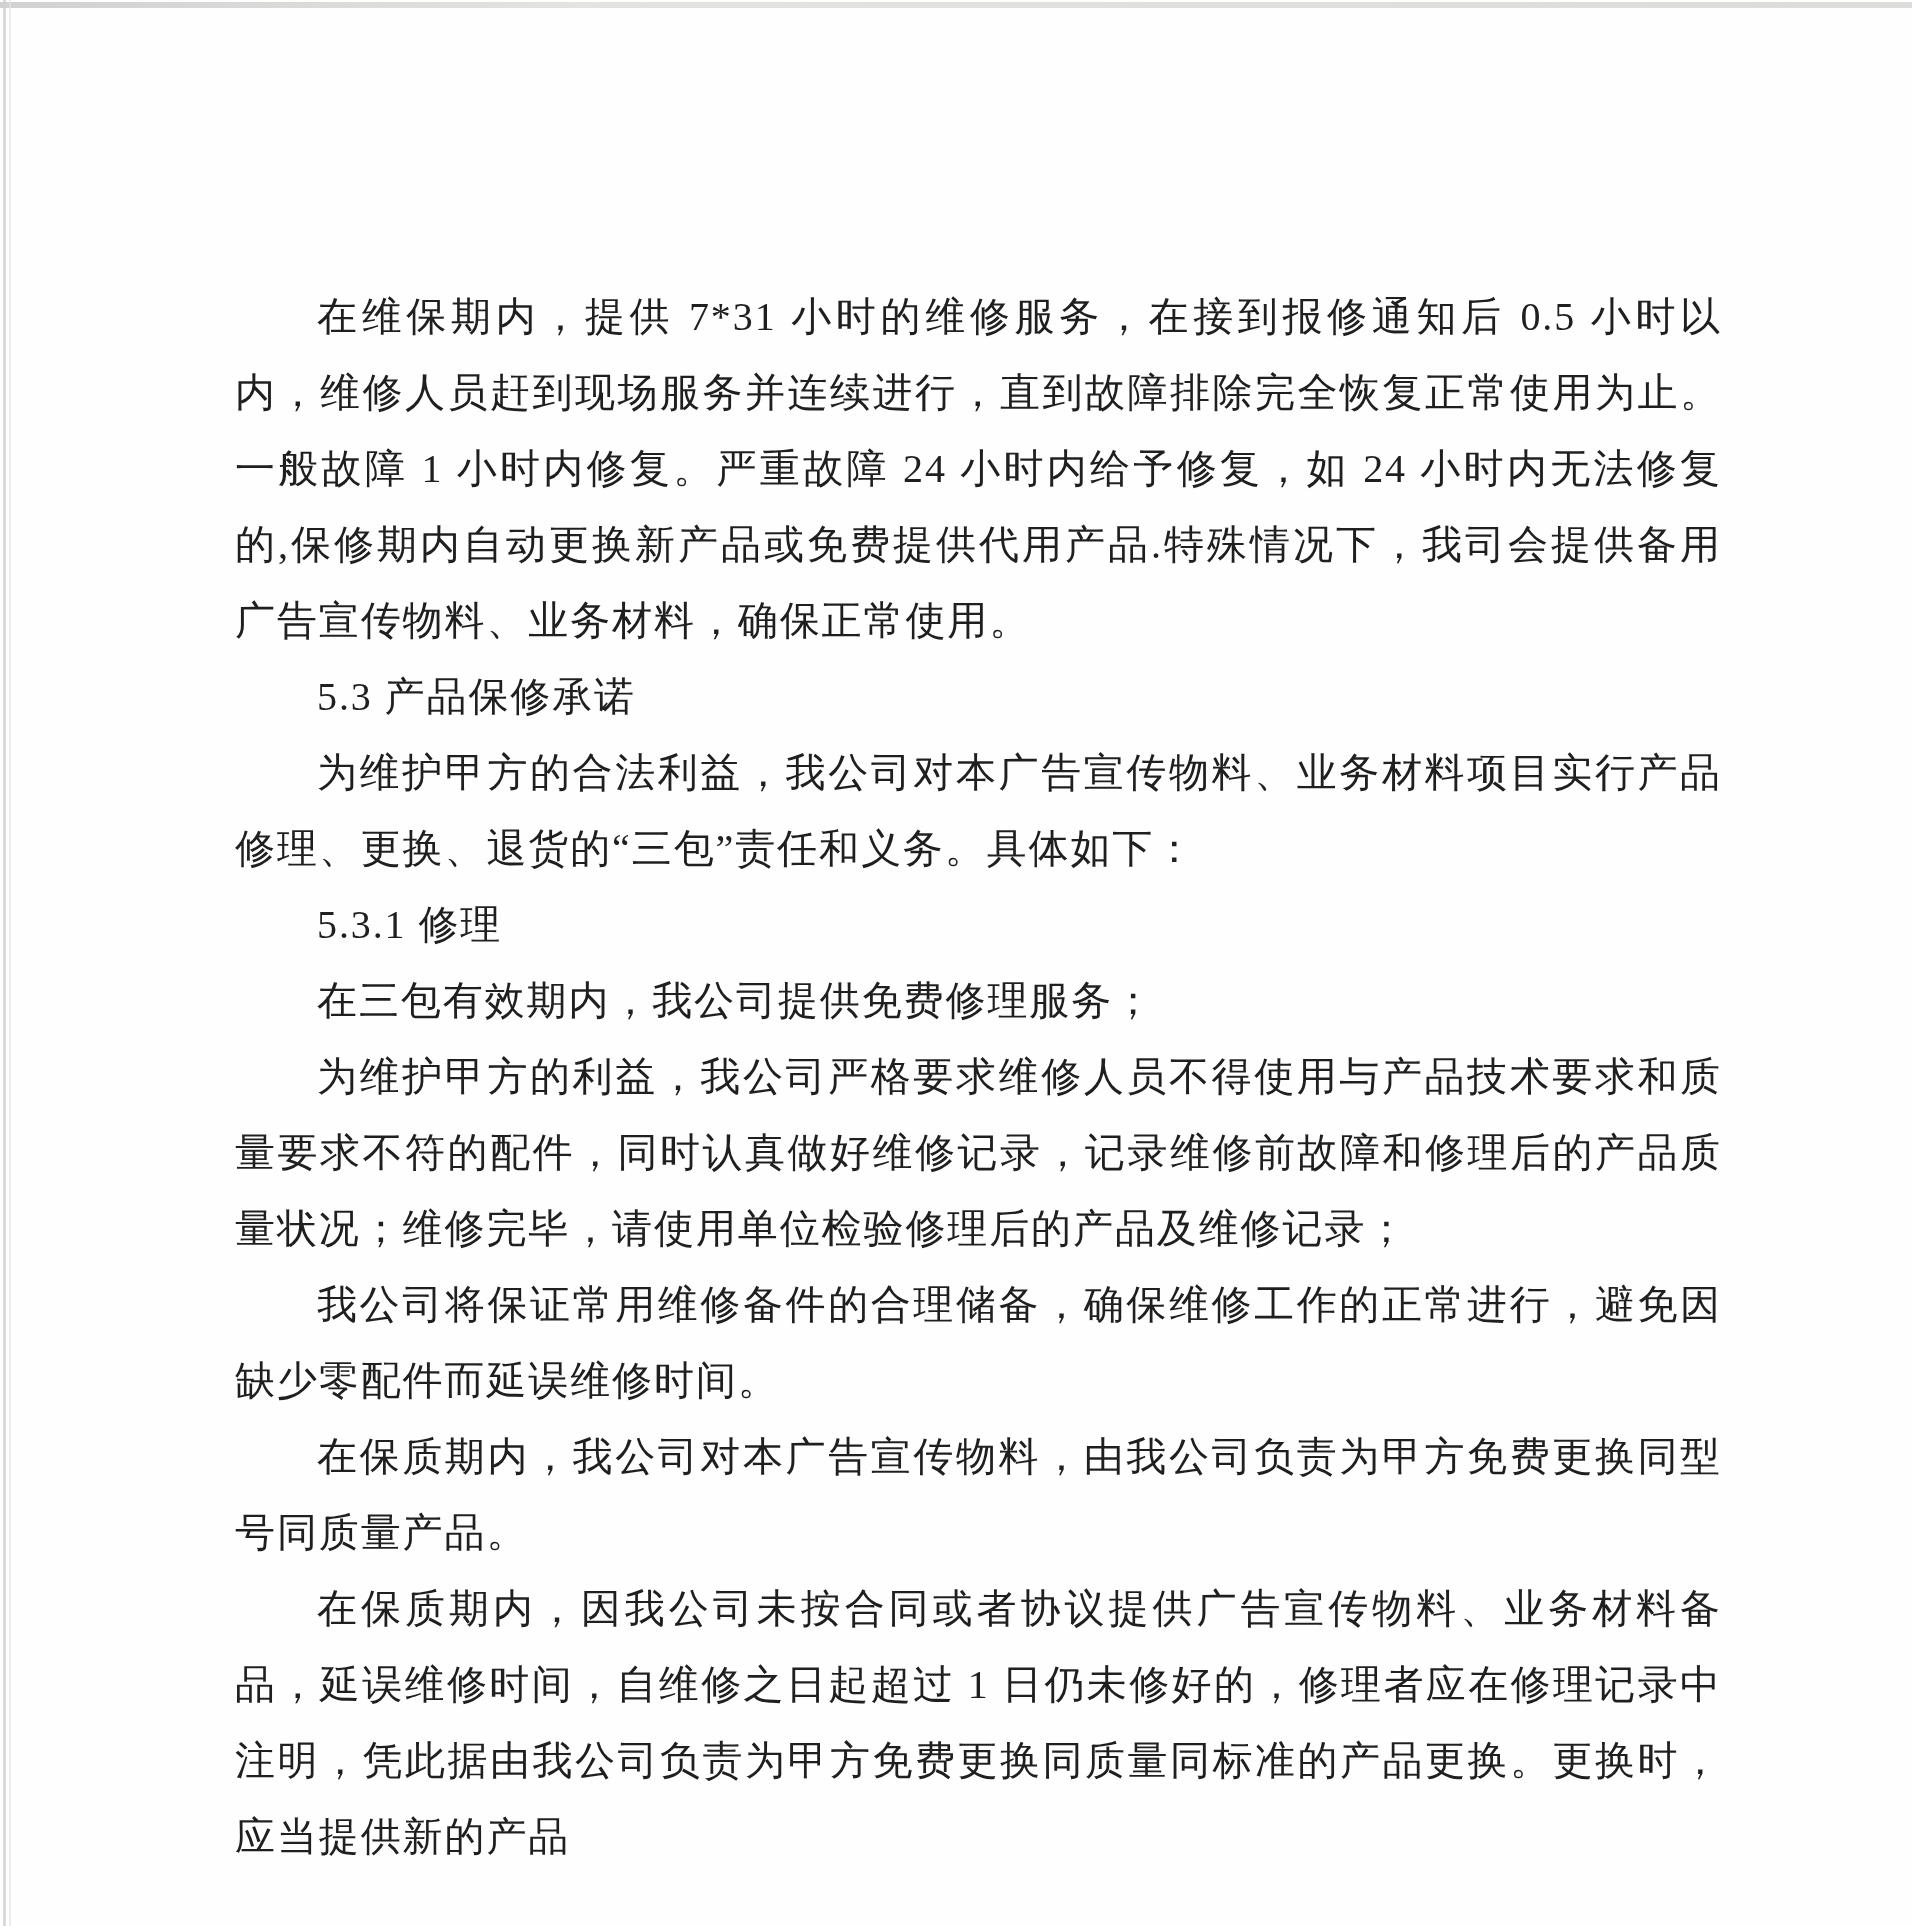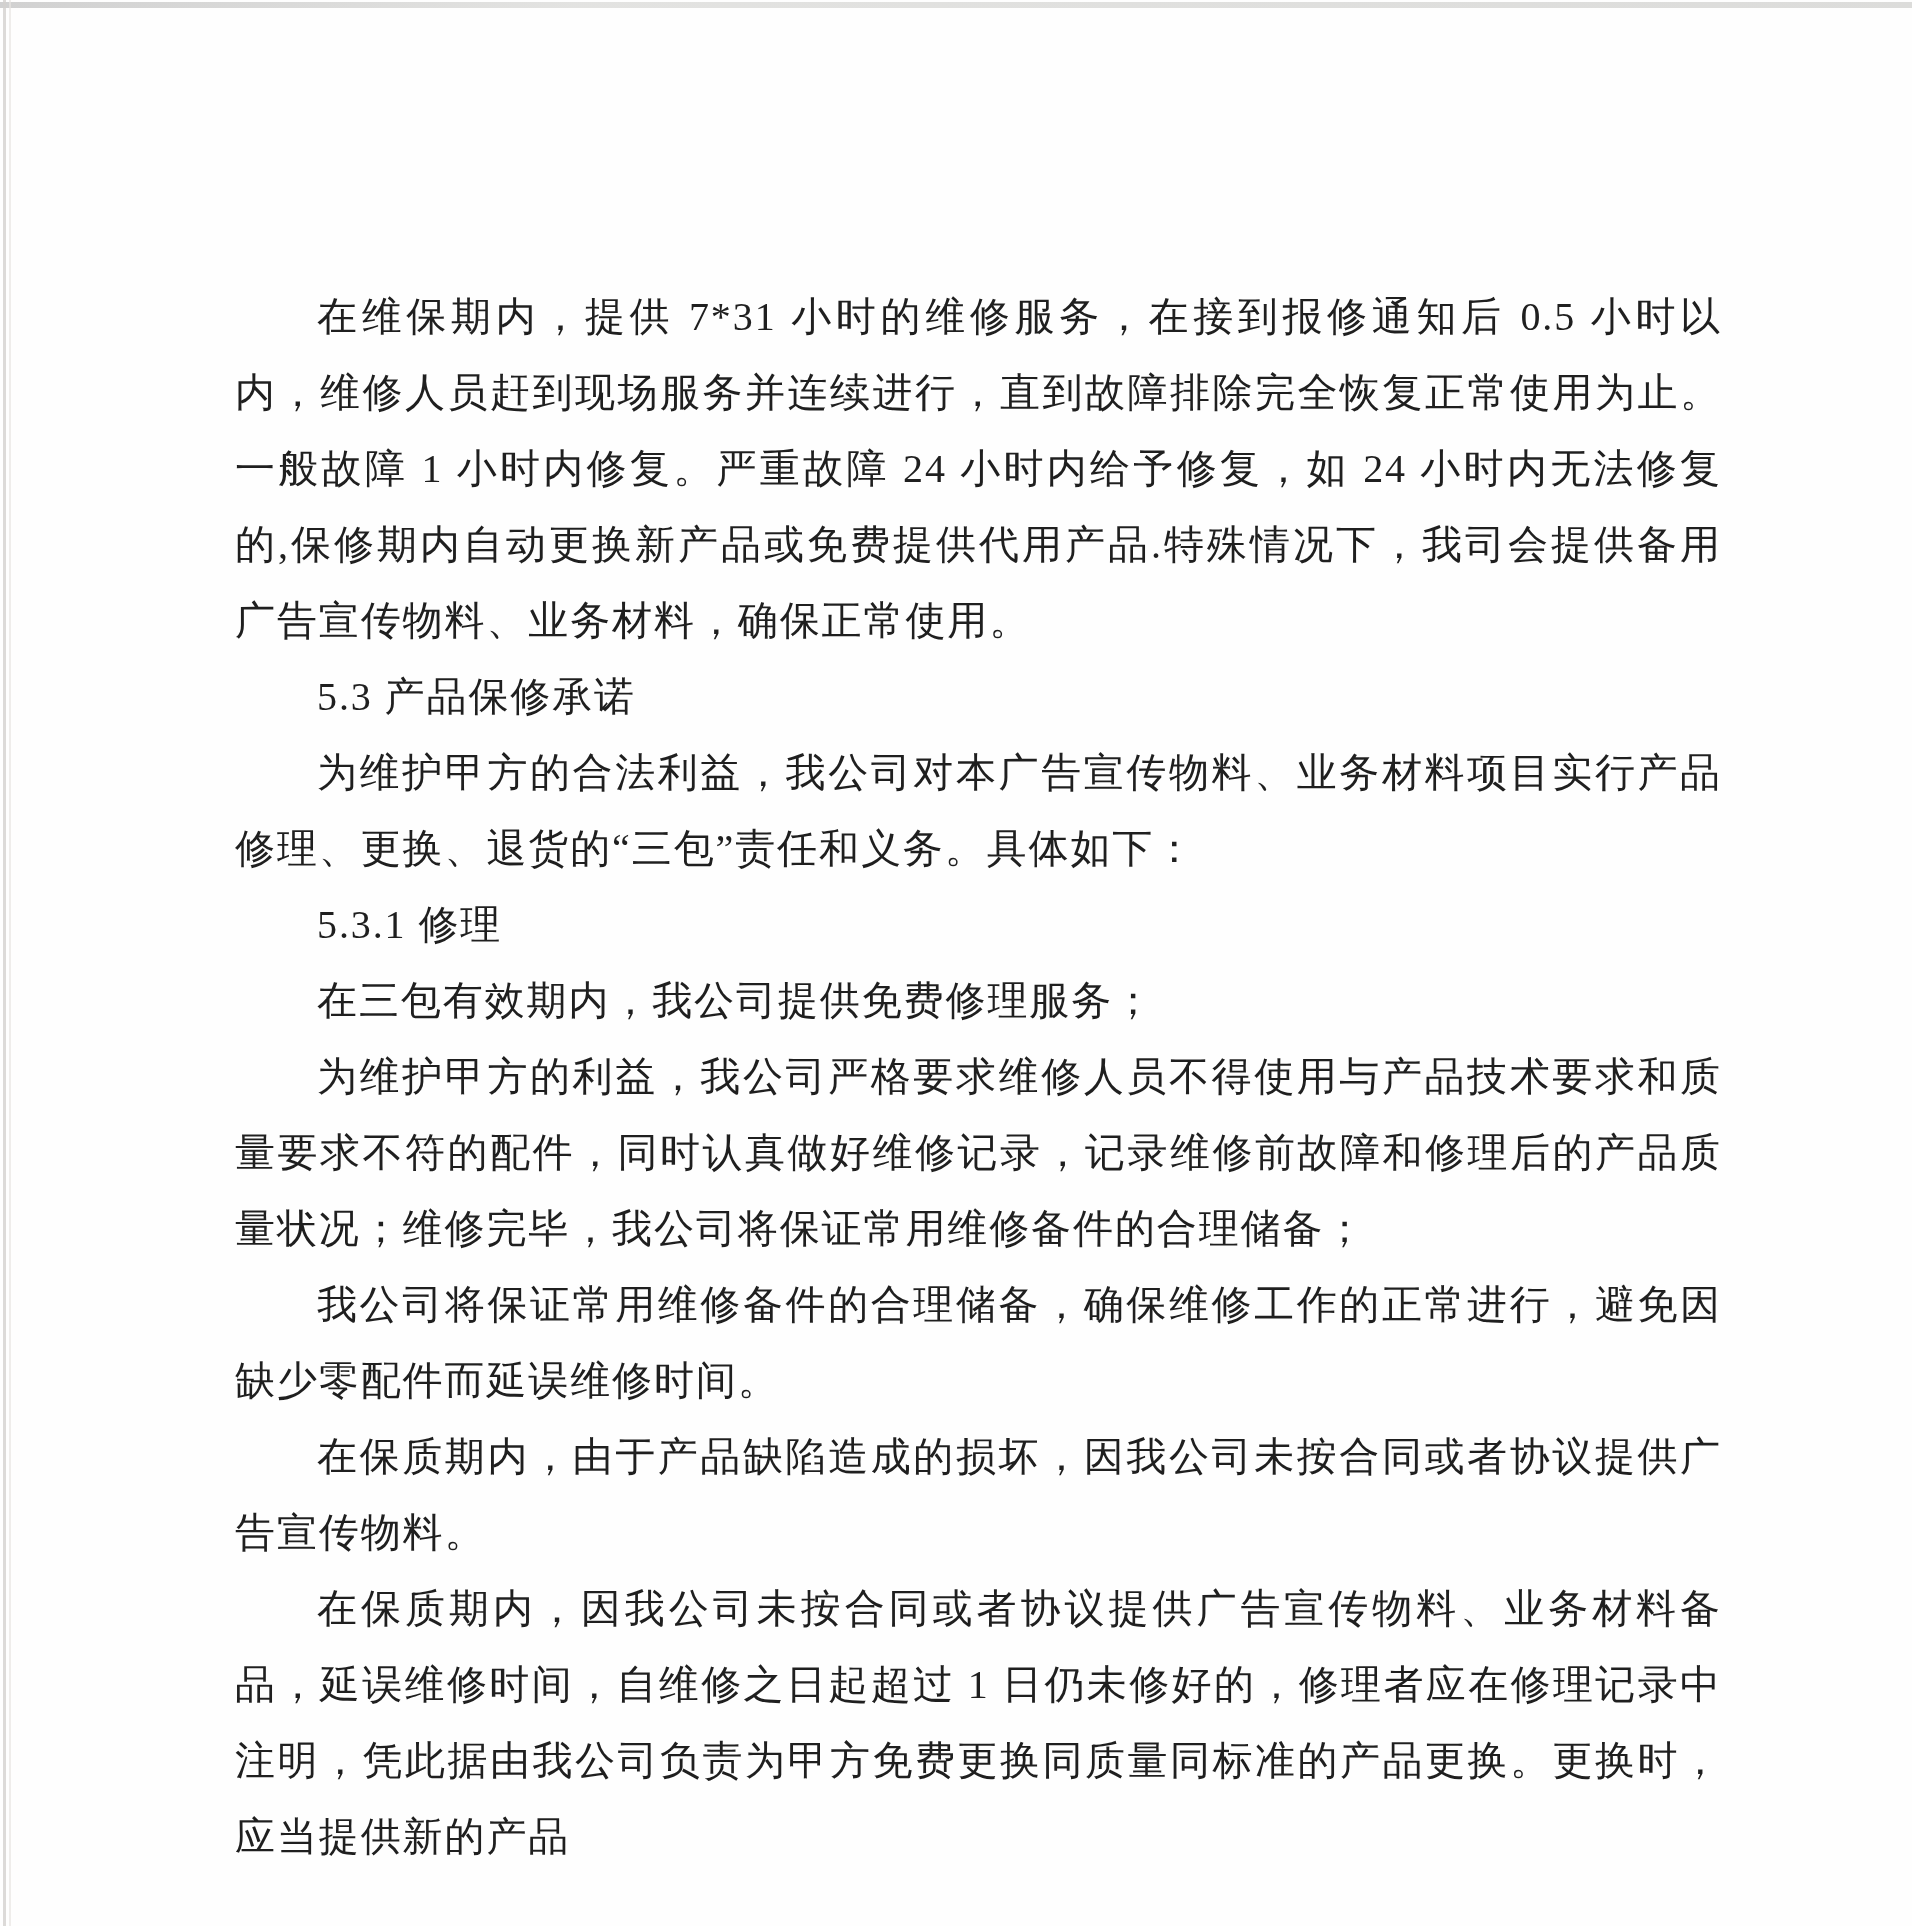--- a/index.html
+++ b/index.html
@@ -59,20 +59,20 @@
   <div class="scan-edge-top"></div>
   <div class="scan-edge-left"></div>
   <div class="scan-edge-left2"></div>
 
   <div class="content">
       <p class="para">在维保期内，提供 7*31 小时的维修服务，在接到报修通知后 0.5 小时以内，维修人员赶到现场服务并连续进行，直到故障排除完全恢复正常使用为止。一般故障 1 小时内修复。严重故障 24 小时内给予修复，如 24 小时内无法修复的,保修期内自动更换新产品或免费提供代用产品.特殊情况下，我司会提供备用广告宣传物料、业务材料，确保正常使用。</p>
       <p class="para">5.3 产品保修承诺</p>
       <p class="para">为维护甲方的合法利益，我公司对本广告宣传物料、业务材料项目实行产品修理、更换、退货的“三包”责任和义务。具体如下：</p>
       <p class="para">5.3.1 修理</p>
       <p class="para">在三包有效期内，我公司提供免费修理服务；</p>
-      <p class="para">为维护甲方的利益，我公司严格要求维修人员不得使用与产品技术要求和质量要求不符的配件，同时认真做好维修记录，记录维修前故障和修理后的产品质量状况；维修完毕，我公司将保证常用维修备件的合理储备；</p>
+      <p class="para">为维护甲方的利益，我公司严格要求维修人员不得使用与产品技术要求和质量要求不符的配件，同时认真做好维修记录，记录维修前故障和修理后的产品质量状况；维修完毕，请使用单位检验修理后的产品及维修记录；</p>
       <p class="para">我公司将保证常用维修备件的合理储备，确保维修工作的正常进行，避免因缺少零配件而延误维修时间。</p>
-      <p class="para">在保质期内，由于产品缺陷造成的损坏，因我公司未按合同或者协议提供广告宣传物料。</p>
+      <p class="para">在保质期内，我公司对本广告宣传物料，由我公司负责为甲方免费更换同型号同质量产品。</p>
       <p class="para">在保质期内，因我公司未按合同或者协议提供广告宣传物料、业务材料备品，延误维修时间，自维修之日起超过 1 日仍未修好的，修理者应在修理记录中注明，凭此据由我公司负责为甲方免费更换同质量同标准的产品更换。更换时，应当提供新的产品</p>
     </div>
 
 </div>
 
 
 </body></html>

